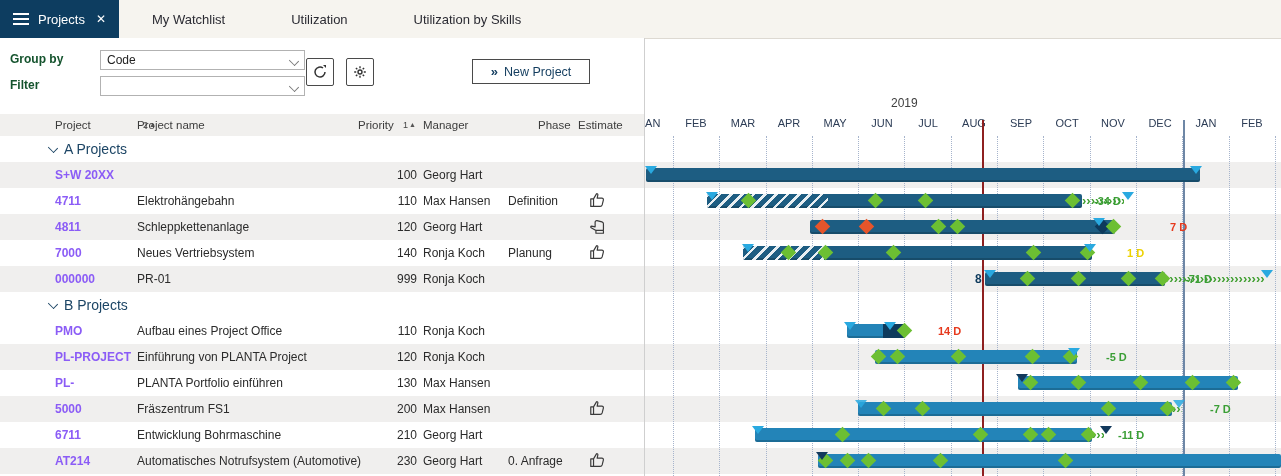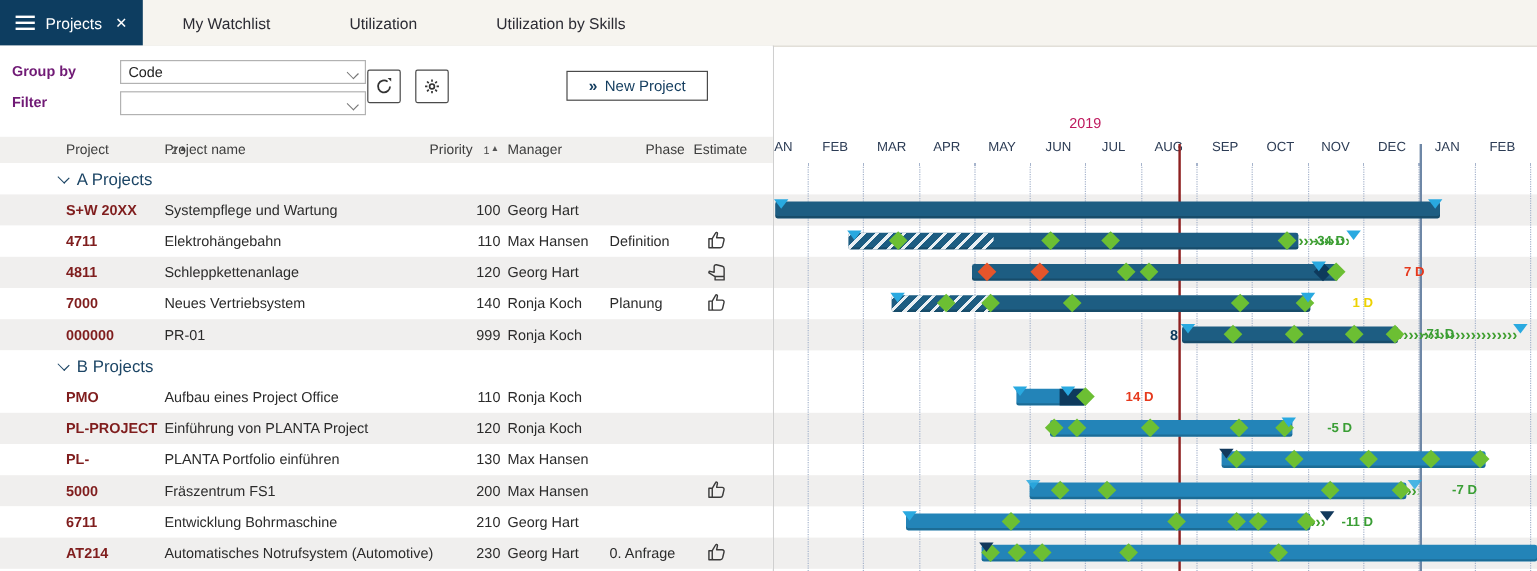--- a/index.html
+++ b/index.html
@@ -20,21 +20,21 @@
   .tab-close{font-size:12px;color:#fff;margin-left:2px;cursor:pointer;}
   .tab{display:flex;align-items:center;padding:0 33px;font-size:13px;color:#2b2b33;cursor:pointer;}
 
   
   .main{position:absolute;top:38px;left:0;right:0;bottom:0;display:flex;}
   .left-pane{width:644px;border-right:1px solid #cfcfcf;position:relative;flex:none;}
   .gantt-pane{flex:1;position:relative;overflow:hidden;}
 
   
   .toolbar{position:relative;height:76px;background:#fff;}
-  .tb-label{position:absolute;left:10px;font-weight:bold;font-size:12px;color:#701a75;}
+  .tb-label{position:absolute;left:10px;font-weight:bold;font-size:12px;color:#14532d;}
   .tb-select{position:absolute;left:100px;width:205px;height:20px;border:1px solid #b2b2b2;
     background:#fff;display:flex;align-items:center;padding:0 20px 0 6px;box-sizing:border-box;
     font-size:12px;color:#222;cursor:pointer;}
   .sel-chevron{position:absolute;right:6px;top:6px;width:7px;height:7px;
     border-right:1.5px solid #777;border-bottom:1.5px solid #777;transform:rotate(45deg) scaleY(.8);}
   .icon-btn{position:absolute;width:26px;height:26px;border:1px solid #4a4a4a;border-radius:2px;
     background:#fff;display:flex;align-items:center;justify-content:center;cursor:pointer;}
   .btn-newproject{position:absolute;left:472px;top:21px;width:116px;height:23px;border:1px solid #4a4a4a;
     background:#fff;display:flex;align-items:center;justify-content:center;gap:8px;
     font-size:12.5px;color:#123c5e;cursor:pointer;}
@@ -45,31 +45,31 @@
   .table-header span{position:absolute;top:0;line-height:22px;}
   .sort-badge{font-size:9px;color:#444;}
   .sort-badge .tri{font-size:7px;vertical-align:1px;color:#555;}
   .rows{position:relative;}
   .group-row{height:26px;line-height:26px;background:#fff;color:#1c4565;font-size:14px;position:relative;}
   .group-chevron{position:absolute;left:49px;top:8px;width:7px;height:7px;
     border-right:1.6px solid #1c4565;border-bottom:1.6px solid #1c4565;transform:rotate(45deg) scaleY(.8);}
   .group-label{position:absolute;left:64px;}
   .t-row{height:26px;line-height:26px;position:relative;background:#fff;cursor:pointer;}
   .t-row.stripe{background:#f0efee;}
-  .c-code{position:absolute;left:55px;width:80px;color:#7f1d1d;font-weight:bold;}
+  .c-code{position:absolute;left:55px;width:80px;color:#8b5cf6;font-weight:bold;}
   .c-name{position:absolute;left:137px;width:215px;white-space:nowrap;}
   .c-prio{position:absolute;left:355px;width:62px;text-align:right;}
   .c-mgr{position:absolute;left:423px;width:82px;white-space:nowrap;}
   .c-phase{position:absolute;left:508px;width:64px;white-space:nowrap;}
   .c-est{position:absolute;left:588px;width:24px;top:3px;height:20px;}
   .c-est svg{display:block;}
 
   
   .gantt-spacer{height:58px;}
-  .gantt-year{height:18px;position:relative;font-size:12px;color:#be185d;}
+  .gantt-year{height:18px;position:relative;font-size:12px;color:#404040;}
   .gantt-year span{position:absolute;top:0;}
   .gantt-months{height:22px;position:relative;font-size:11px;color:#2c3c55;}
   .month-label{position:absolute;top:3px;width:46px;text-align:center;}
 
   
   .gantt-body{position:relative;height:340px;}
   .row-stripe{position:absolute;left:0;right:0;height:26px;background:#f0efee;}
   .gl{position:absolute;top:0;bottom:0;width:0;border-left:1px dotted #a6b4cc;}
   .today-line{position:absolute;top:-16px;bottom:0;width:0;border-left:2px solid #8e2020;}
   .year-line{position:absolute;top:-16px;bottom:0;width:0;border-left:2px solid #6e87a6;}
@@ -166,21 +166,20 @@
         <span style="left:578px;">Estimate</span>
       </div>
 
       <div class="rows" id="table-rows">
           <div class="group-row">
             <span class="group-chevron"></span>
             <span class="group-label">A Projects</span>
           </div>
           <div class="t-row stripe">
             <span class="c-code">S+W 20XX</span>
-            <span class="c-name">Systempflege und Wartung</span>
             <span class="c-prio">100</span>
             <span class="c-mgr">Georg Hart</span>
             <span class="c-phase"></span>
           </div>
           <div class="t-row">
             <span class="c-code">4711</span>
             <span class="c-name">Elektrohängebahn</span>
             <span class="c-prio">110</span>
             <span class="c-mgr">Max Hansen</span>
             <span class="c-phase">Definition</span>

